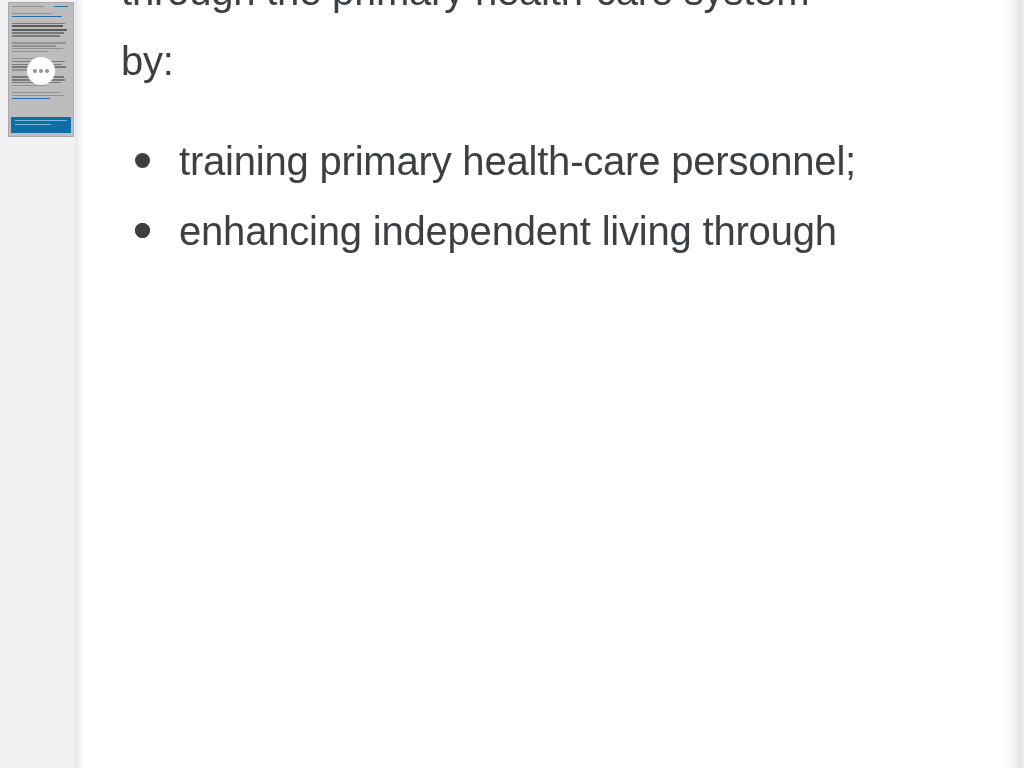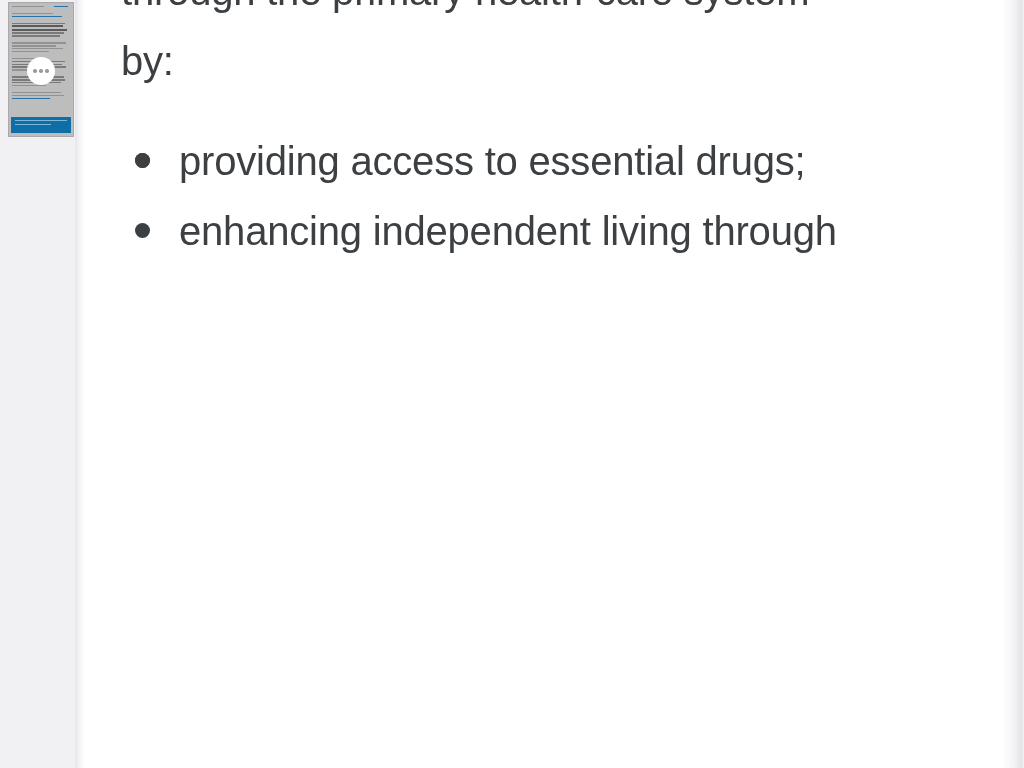--- a/index.html
+++ b/index.html
@@ -213,24 +213,24 @@
 
         <div class="para-line"></div>
 
         <div class="para-line">through the primary health-care system</div>
 
         <div class="para-line">by:</div>
 
         <ul id="bullet-list">
           <li>
             <span class="dot"></span>
+            <span>training primary health-care personnel;</span>
           </li>
           <li>
             <span class="dot"></span>
-            <span>providing access to essential drugs;</span>
           </li>
           <li>
             <span class="dot"></span>
             <span>enhancing independent living through</span>
           </li>
         </ul>
       </div>
 
       <div id="page-right-edge"></div>
     </div>

